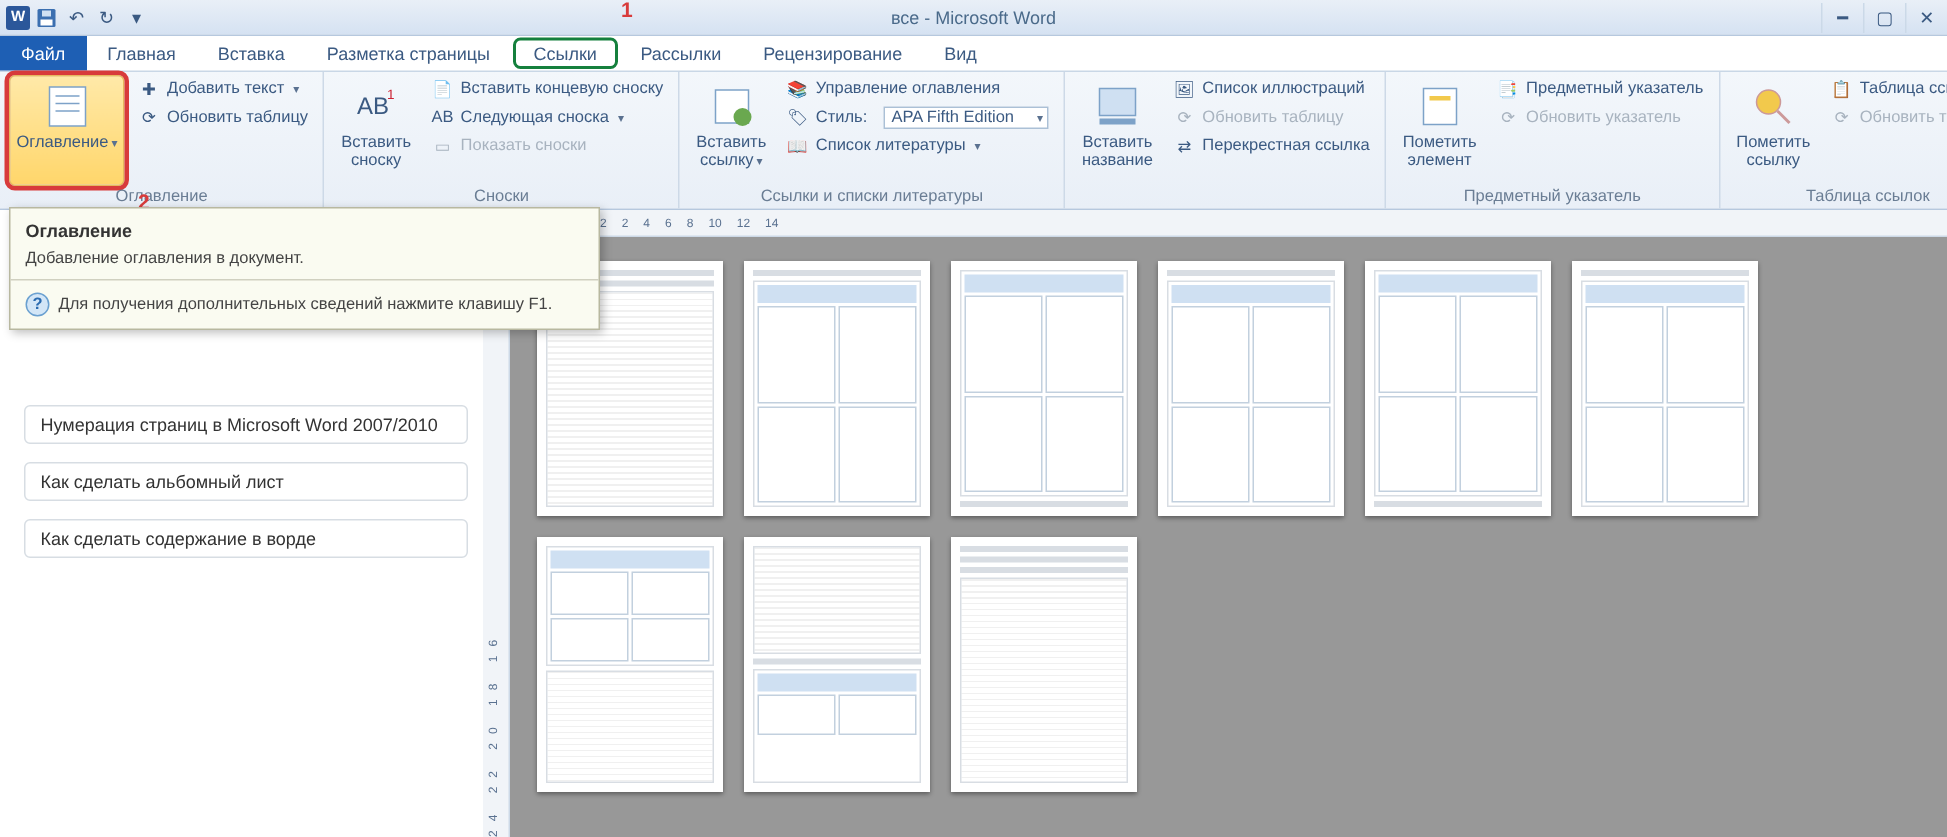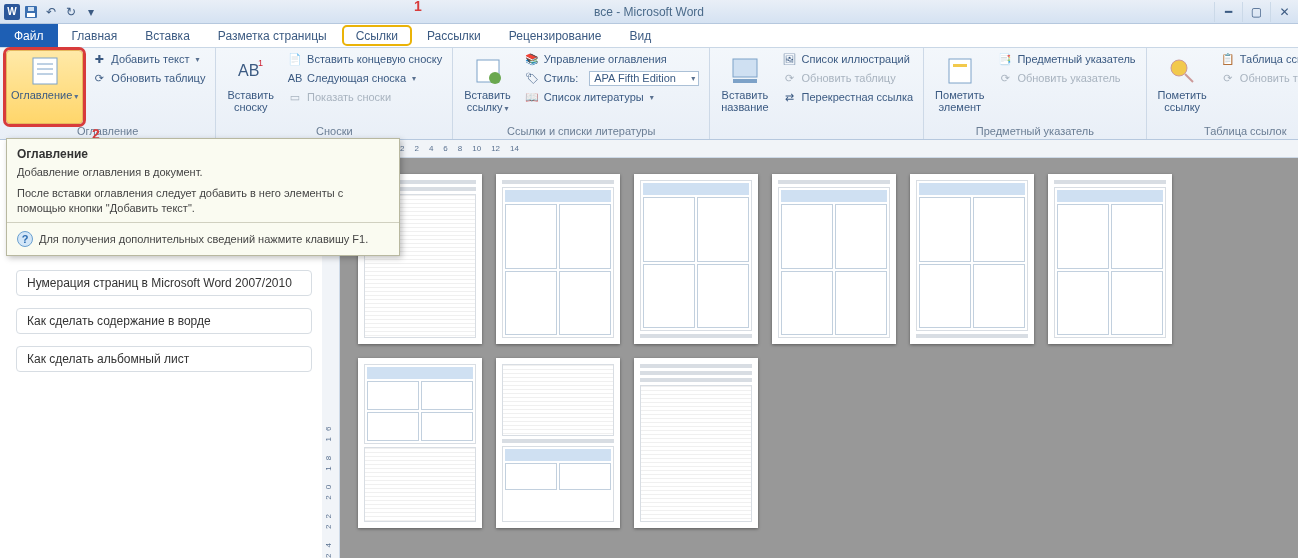--- a/index.html
+++ b/index.html
@@ -11,21 +11,21 @@
 .qat .word-icon { width: 16px; height: 16px; background: #2b579a; color:#fff; font-size:10px; font-weight:bold; display:flex; align-items:center; justify-content:center; border-radius:2px; }
 .qat .qat-btn { width: 18px; height: 18px; display:flex; align-items:center; justify-content:center; color:#3b5a82; }
 .titlebar .title { position:absolute; left:50%; transform:translateX(-50%); color:#4a6a8a; font-size:12px; }
 .win-controls { margin-left:auto; display:flex; }
 .win-controls .wc { width: 28px; height:20px; display:flex; align-items:center; justify-content:center; color:#3b5a82; border-left:1px solid #cbd9e8; }
 
 
 .tabs { height: 24px; background:#fff; display:flex; align-items:stretch; border-bottom:1px solid #c9d7e6; }
 .tab { padding: 0 14px; display:flex; align-items:center; color:#3b5a82; cursor:pointer; position:relative; }
 .tab.file { background:#1e5fb4; color:#ffffff; font-weight:400; border-radius:0; }
-.tab.highlight { border:2px solid #eab308; border-radius:5px; margin:1px; padding:0 12px; }
+.tab.highlight { border:2px solid #15803d; border-radius:5px; margin:1px; padding:0 12px; }
 .annot { position:absolute; color:#d83b3b; font-weight:bold; font-size:14px; }
 
 
 .ribbon { height: 92px; background:linear-gradient(#f3f7fb,#e9eff7); border-bottom:1px solid #b6c8de; display:flex; position:relative; }
 .group { border-right:1px solid #cdd9e7; padding:2px 6px 0 6px; display:flex; flex-direction:column; }
 .group-body { flex:1; display:flex; gap:4px; }
 .group-label { text-align:center; font-size:11px; color:#6a7d94; padding:1px 0 2px; }
 .bigbtn { display:flex; flex-direction:column; align-items:center; justify-content:flex-start; padding:2px 4px; min-width:50px; cursor:pointer; border:1px solid transparent; border-radius:3px; }
 .bigbtn.active { background:linear-gradient(#ffe9a8,#ffd66b); border:1px solid #e6b85e; }
 .bigbtn.active-red { outline:3px solid #d83b3b; border-radius:4px; }
@@ -266,32 +266,31 @@
       </div>
     </div>
     <div class="group-label">Таблица ссылок</div>
   </div>
 
 </div>
 
 <div class="tooltip">
   <h4>Оглавление</h4>
   <p>Добавление оглавления в документ.</p>
-  <p>После вставки оглавления следует добавить в него элементы с помощью кнопки "Добавить текст".</p>
   <div class="sep"></div>
   <div class="help">
     <span class="qicon">?</span>
     <span>Для получения дополнительных сведений нажмите клавишу F1.</span>
   </div>
 </div>
 
 <div class="side-links">
   <div class="lnk">Нумерация страниц в Microsoft Word  2007/2010</div>
+  <div class="lnk">Как сделать альбомный лист</div>
   <div class="lnk">Как сделать содержание в ворде</div>
-  <div class="lnk">Как сделать альбомный лист</div>
 </div>
 
 <div class="docarea">
   <div class="ruler-h">
     <span>2</span>
       <span>2</span>
       <span>4</span>
       <span>6</span>
       <span>8</span>
       <span>10</span>

